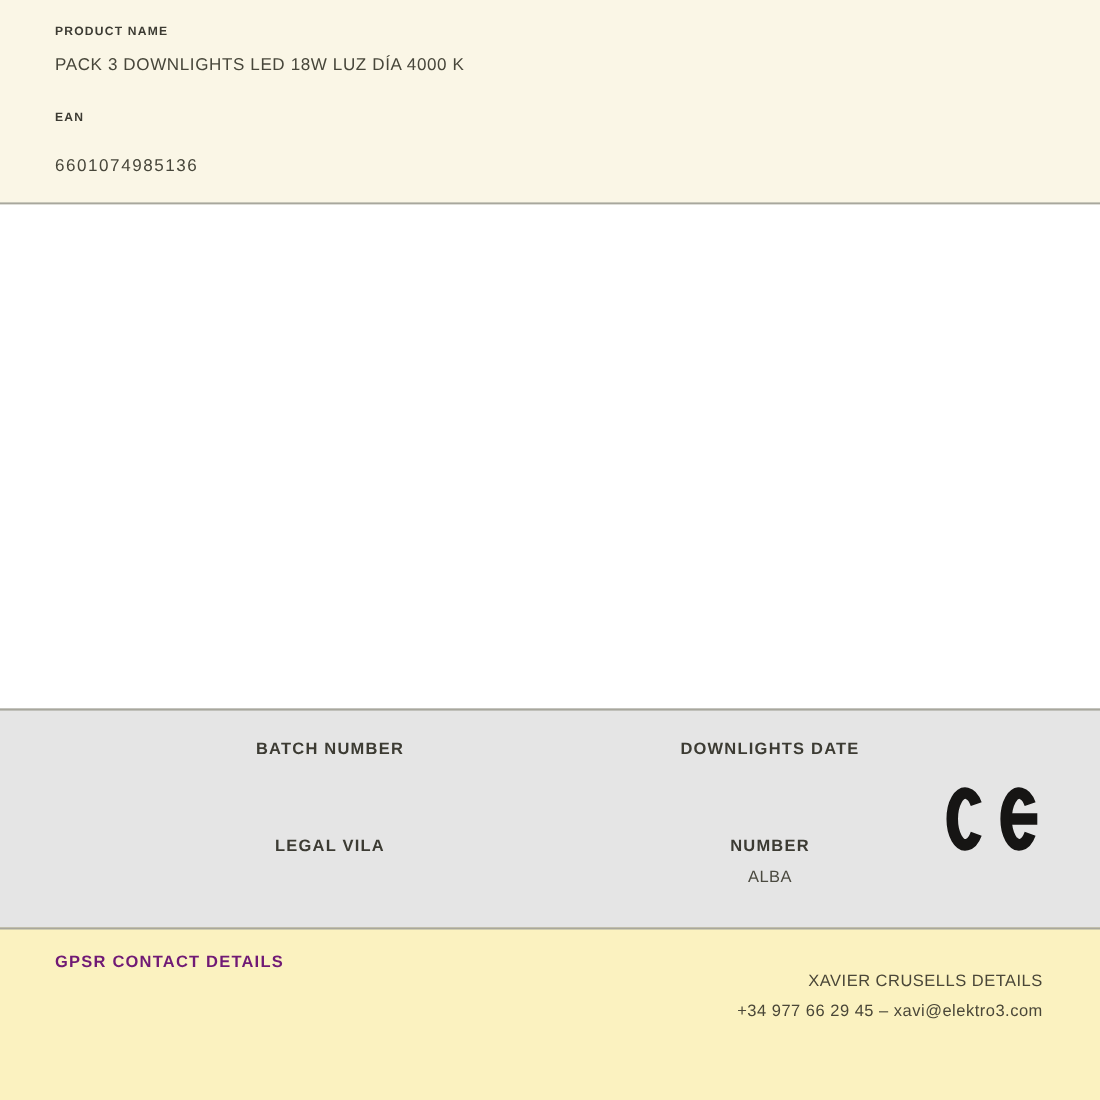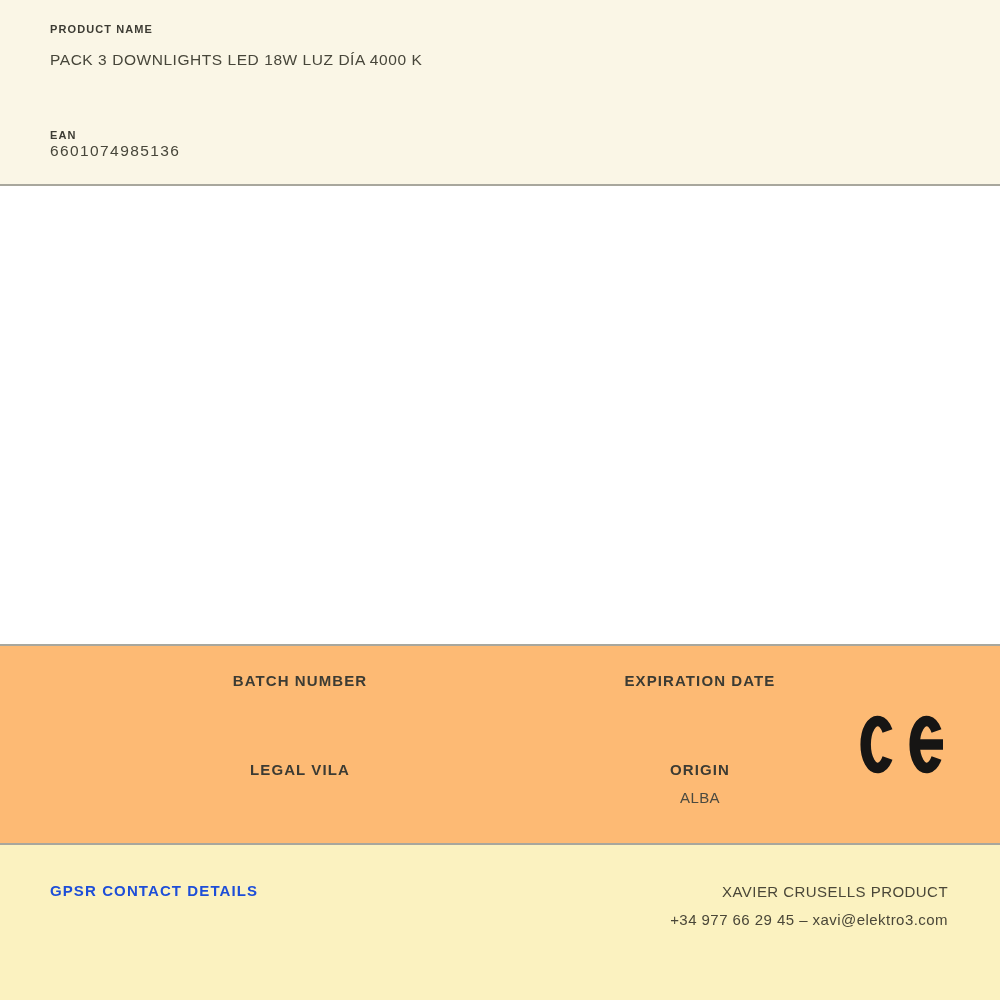--- a/index.html
+++ b/index.html
@@ -26,21 +26,21 @@
     border-bottom: 2px solid #A8A79D;
   }
   .sec-blank {
     top: 186px;
     height: 458px;
     background: #ffffff;
   }
   .sec-info {
     top: 644px;
     height: 197px;
-    background: #fdba74;
+    background: #e5e5e5;
     border-top: 2px solid #A8A79D;
   }
   .sec-gpsr {
     top: 843px;
     height: 155px;
     background: #FBF2C0;
     border-top: 2px solid #A8A79D;
   }
   .field-label {
     position: absolute;
@@ -56,21 +56,21 @@
     position: absolute;
     left: 50px;
     font-size: 15.5px;
     letter-spacing: 0.55px;
     line-height: 1;
     color: #47463A;
     white-space: nowrap;
   }
   .pos-product-label { top: 24px; }
   .pos-product-value { top: 52px; }
-  .pos-ean-label     { top: 130px; }
+  .pos-ean-label     { top: 102px; }
   .pos-ean-value     { top: 143px; letter-spacing: 1.4px; }
 
   .info-label {
     position: absolute;
     width: 400px;
     text-align: center;
     font-size: 15px;
     font-weight: bold;
     letter-spacing: 1.1px;
     line-height: 1;
@@ -102,26 +102,26 @@
   }
   .ce-mark path {
     stroke: #161514;
     stroke-width: 10.5;
     fill: none;
   }
 
   .gpsr-label {
     position: absolute;
     left: 50px;
-    top: 38px;
+    top: 22px;
     font-size: 15px;
     font-weight: bold;
     letter-spacing: 1.1px;
     line-height: 1;
-    color: #1d4ed8;
+    color: #701a75;
     white-space: nowrap;
   }
   .contact-block {
     position: absolute;
     right: 52px;
     top: 33px;
     text-align: right;
     font-size: 15px;
     letter-spacing: 0.45px;
     line-height: 28px;
@@ -138,35 +138,35 @@
     <div class="field-label pos-product-label">PRODUCT NAME</div>
     <div class="field-value pos-product-value">PACK 3 DOWNLIGHTS LED 18W LUZ DÍA 4000 K</div>
     <div class="field-label pos-ean-label">EAN</div>
     <div class="field-value pos-ean-value">6601074985136</div>
   </section>
 
   <section class="sec sec-blank"></section>
 
   <section class="sec sec-info">
     <div class="info-label col-left row-1">BATCH NUMBER</div>
-    <div class="info-label col-right row-1">EXPIRATION DATE</div>
+    <div class="info-label col-right row-1">DOWNLIGHTS DATE</div>
 
     <div class="info-label col-left row-2-label">LEGAL VILA</div>
 
-    <div class="info-label col-right row-2-label">ORIGIN</div>
+    <div class="info-label col-right row-2-label">NUMBER</div>
     <div class="info-value col-right row-2-value">ALBA</div>
 
     <svg class="ce-mark" viewBox="0 0 84 63" aria-label="CE">
       <path d="M 27.5 18 A 12 23.5 0 1 0 27.5 45"></path>
       <path d="M 76.5 18 A 12 23.5 0 1 0 76.5 45"></path>
       <path d="M 58 31.5 H 83"></path>
     </svg>
   </section>
 
   <section class="sec sec-gpsr">
     <div class="gpsr-label">GPSR CONTACT DETAILS</div>
     <div class="contact-block">
-      <div>XAVIER CRUSELLS PRODUCT</div>
+      <div>XAVIER CRUSELLS DETAILS</div>
       <div>+34 977 66 29 45 – xavi@elektro3.com</div>
     </div>
   </section>
 
 </div>
 
 </body></html>

